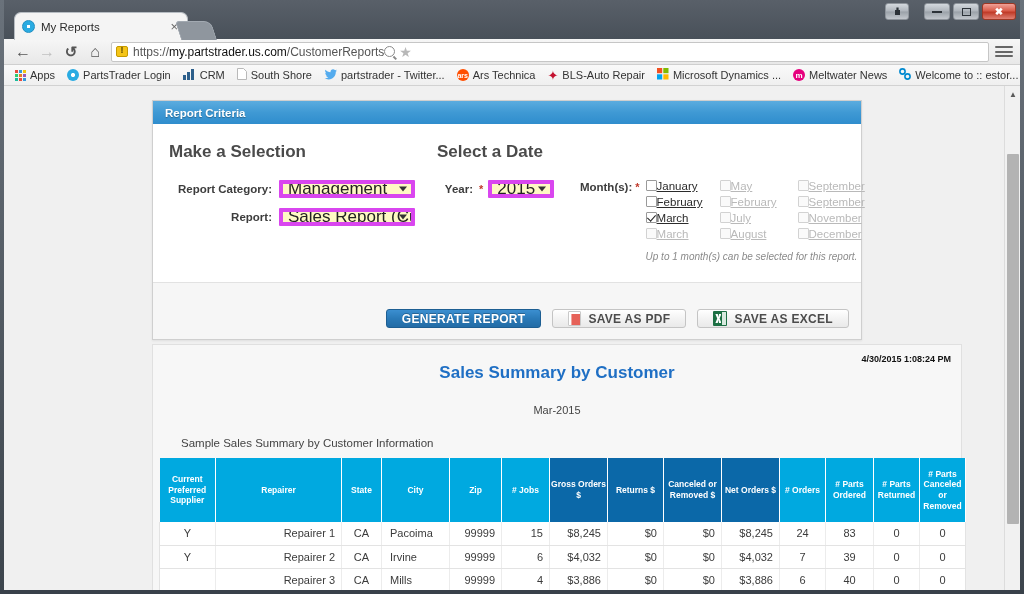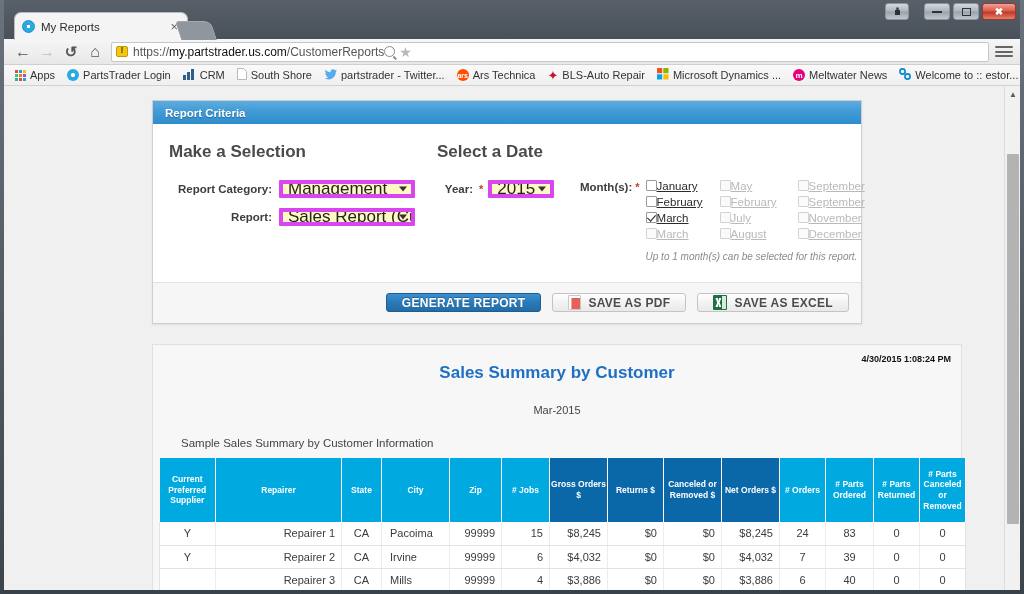--- a/index.html
+++ b/index.html
@@ -188,21 +188,21 @@
   .months-note { font-size:10px; color:#8a8a8a; font-style:italic; margin-top:11px;
     margin-left:70px; }
 
   
   .actions {
     background:#f6f6f6; border-top:1px solid #e2e2e2;
     padding:10px 12px 11px 0; display:flex; justify-content:flex-end; gap:11px;
   }
   .btn { height:19px; border-radius:3px; display:flex; align-items:center;
     justify-content:center; gap:7px; font-size:12px; font-weight:bold;
-    letter-spacing:.3px; padding:0 15px; white-space:nowrap;}
+    letter-spacing:.3px; padding:0 15px; white-space:nowrap;margin-top:16px;}
   .btn-primary {
     background: linear-gradient(180deg,#3b8fd0 0%,#2a7ab8 50%,#236ca6 100%);
     border:1px solid #1d5e92; color:#fff; text-shadow:0 -1px 0 rgba(0,0,0,.25);
     min-width:140px;
   }
   .btn-sec {
     background: linear-gradient(180deg,#ffffff 0%,#f2f2f2 55%,#e9e9e9 100%);
     border:1px solid #c4c4c4; color:#4c4c4c;
   }
   .ic-pdf { width:13px;height:15px;background:#fff;border:1px solid #c9c9c9;

